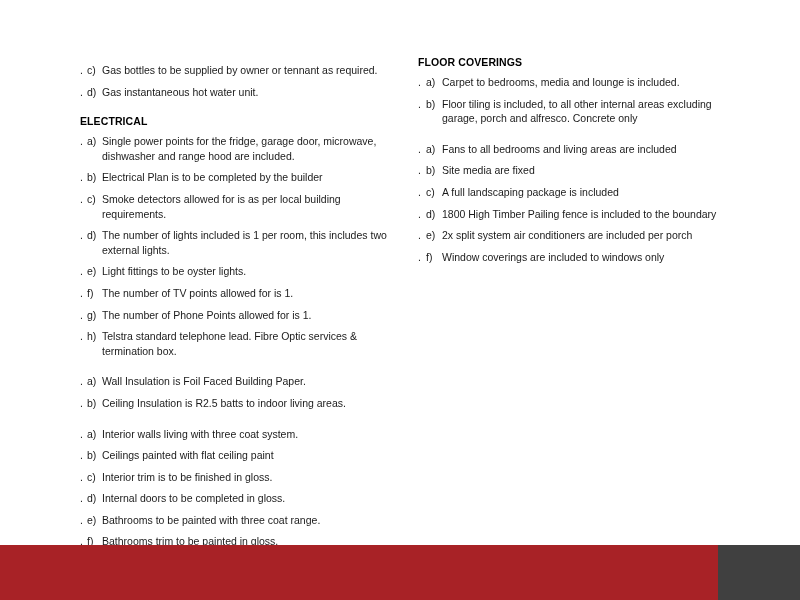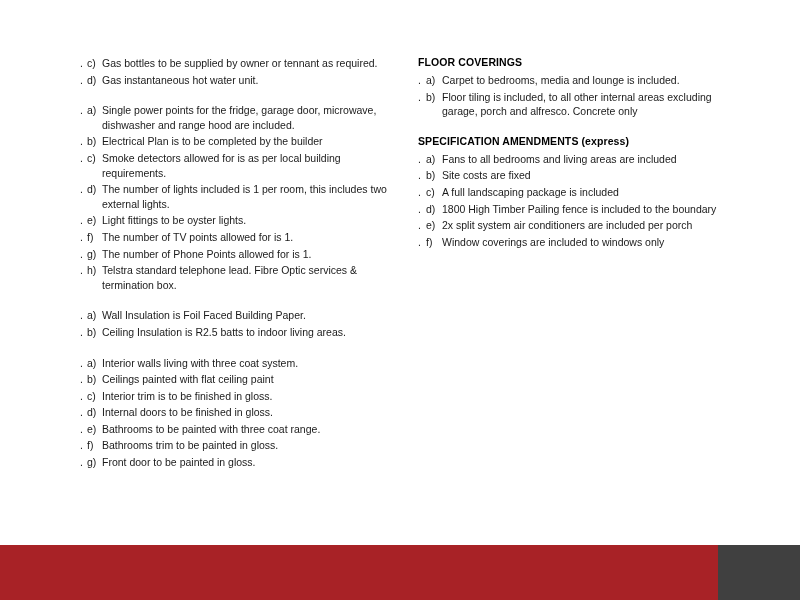--- a/index.html
+++ b/index.html
@@ -70,20 +70,21 @@
   .item .marker {
     position: absolute;
     left: 9px;
     top: 0;
     font-size: 10.5px;
     line-height: 14.6px;
     color: #1a1a1a;
   }
   .item .txt {
     display: block;
+    margin-top: 7px;
   }
   
   .col-right .item {
     padding-left: 26px;
   }
   .col-right .item .marker {
     left: 10px;
   }
   .footer {
     position: absolute;
@@ -123,20 +124,21 @@
             <span class="marker">c)</span>
             <span class="txt">Gas bottles to be supplied by owner or tennant as required.</span>
           </div>
           <div class="item">
             <span class="bullet">.</span>
             <span class="marker">d)</span>
             <span class="txt">Gas instantaneous hot water unit.</span>
           </div>
         </div>
         <div class="section">
+          <div class="heading">ELECTRICAL</div>
           <div class="item">
             <span class="bullet">.</span>
             <span class="marker">a)</span>
             <span class="txt">Single power points for the fridge, garage door, microwave, dishwasher and range hood are included.</span>
           </div>
           <div class="item">
             <span class="bullet">.</span>
             <span class="marker">b)</span>
             <span class="txt">Electrical Plan is to be completed by the builder</span>
           </div>
@@ -195,21 +197,21 @@
             <span class="txt">Ceilings painted with flat ceiling paint</span>
           </div>
           <div class="item">
             <span class="bullet">.</span>
             <span class="marker">c)</span>
             <span class="txt">Interior trim is to be finished in gloss.</span>
           </div>
           <div class="item">
             <span class="bullet">.</span>
             <span class="marker">d)</span>
-            <span class="txt">Internal doors to be finished in gloss.</span>
+            <span class="txt">Internal doors to be completed in gloss.</span>
           </div>
           <div class="item">
             <span class="bullet">.</span>
             <span class="marker">e)</span>
             <span class="txt">Bathrooms to be painted with three coat range.</span>
           </div>
           <div class="item">
             <span class="bullet">.</span>
             <span class="marker">f)</span>
             <span class="txt">Bathrooms trim to be painted in gloss.</span>
@@ -229,30 +231,29 @@
             <span class="marker">a)</span>
             <span class="txt">Carpet to bedrooms, media and lounge is included.</span>
           </div>
           <div class="item">
             <span class="bullet">.</span>
             <span class="marker">b)</span>
             <span class="txt">Floor tiling is included, to all other internal areas excluding garage, porch and alfresco. Concrete only</span>
           </div>
         </div>
         <div class="section">
-          <div class="heading">SPECIFICATION AMENDMENTS (express)</div>
           <div class="item">
             <span class="bullet">.</span>
             <span class="marker">a)</span>
             <span class="txt">Fans to all bedrooms and living areas are included</span>
           </div>
           <div class="item">
             <span class="bullet">.</span>
             <span class="marker">b)</span>
-            <span class="txt">Site costs are fixed</span>
+            <span class="txt">Site media are fixed</span>
           </div>
           <div class="item">
             <span class="bullet">.</span>
             <span class="marker">c)</span>
             <span class="txt">A full landscaping package is included</span>
           </div>
           <div class="item">
             <span class="bullet">.</span>
             <span class="marker">d)</span>
             <span class="txt">1800 High Timber Pailing fence is included to the boundary</span>

